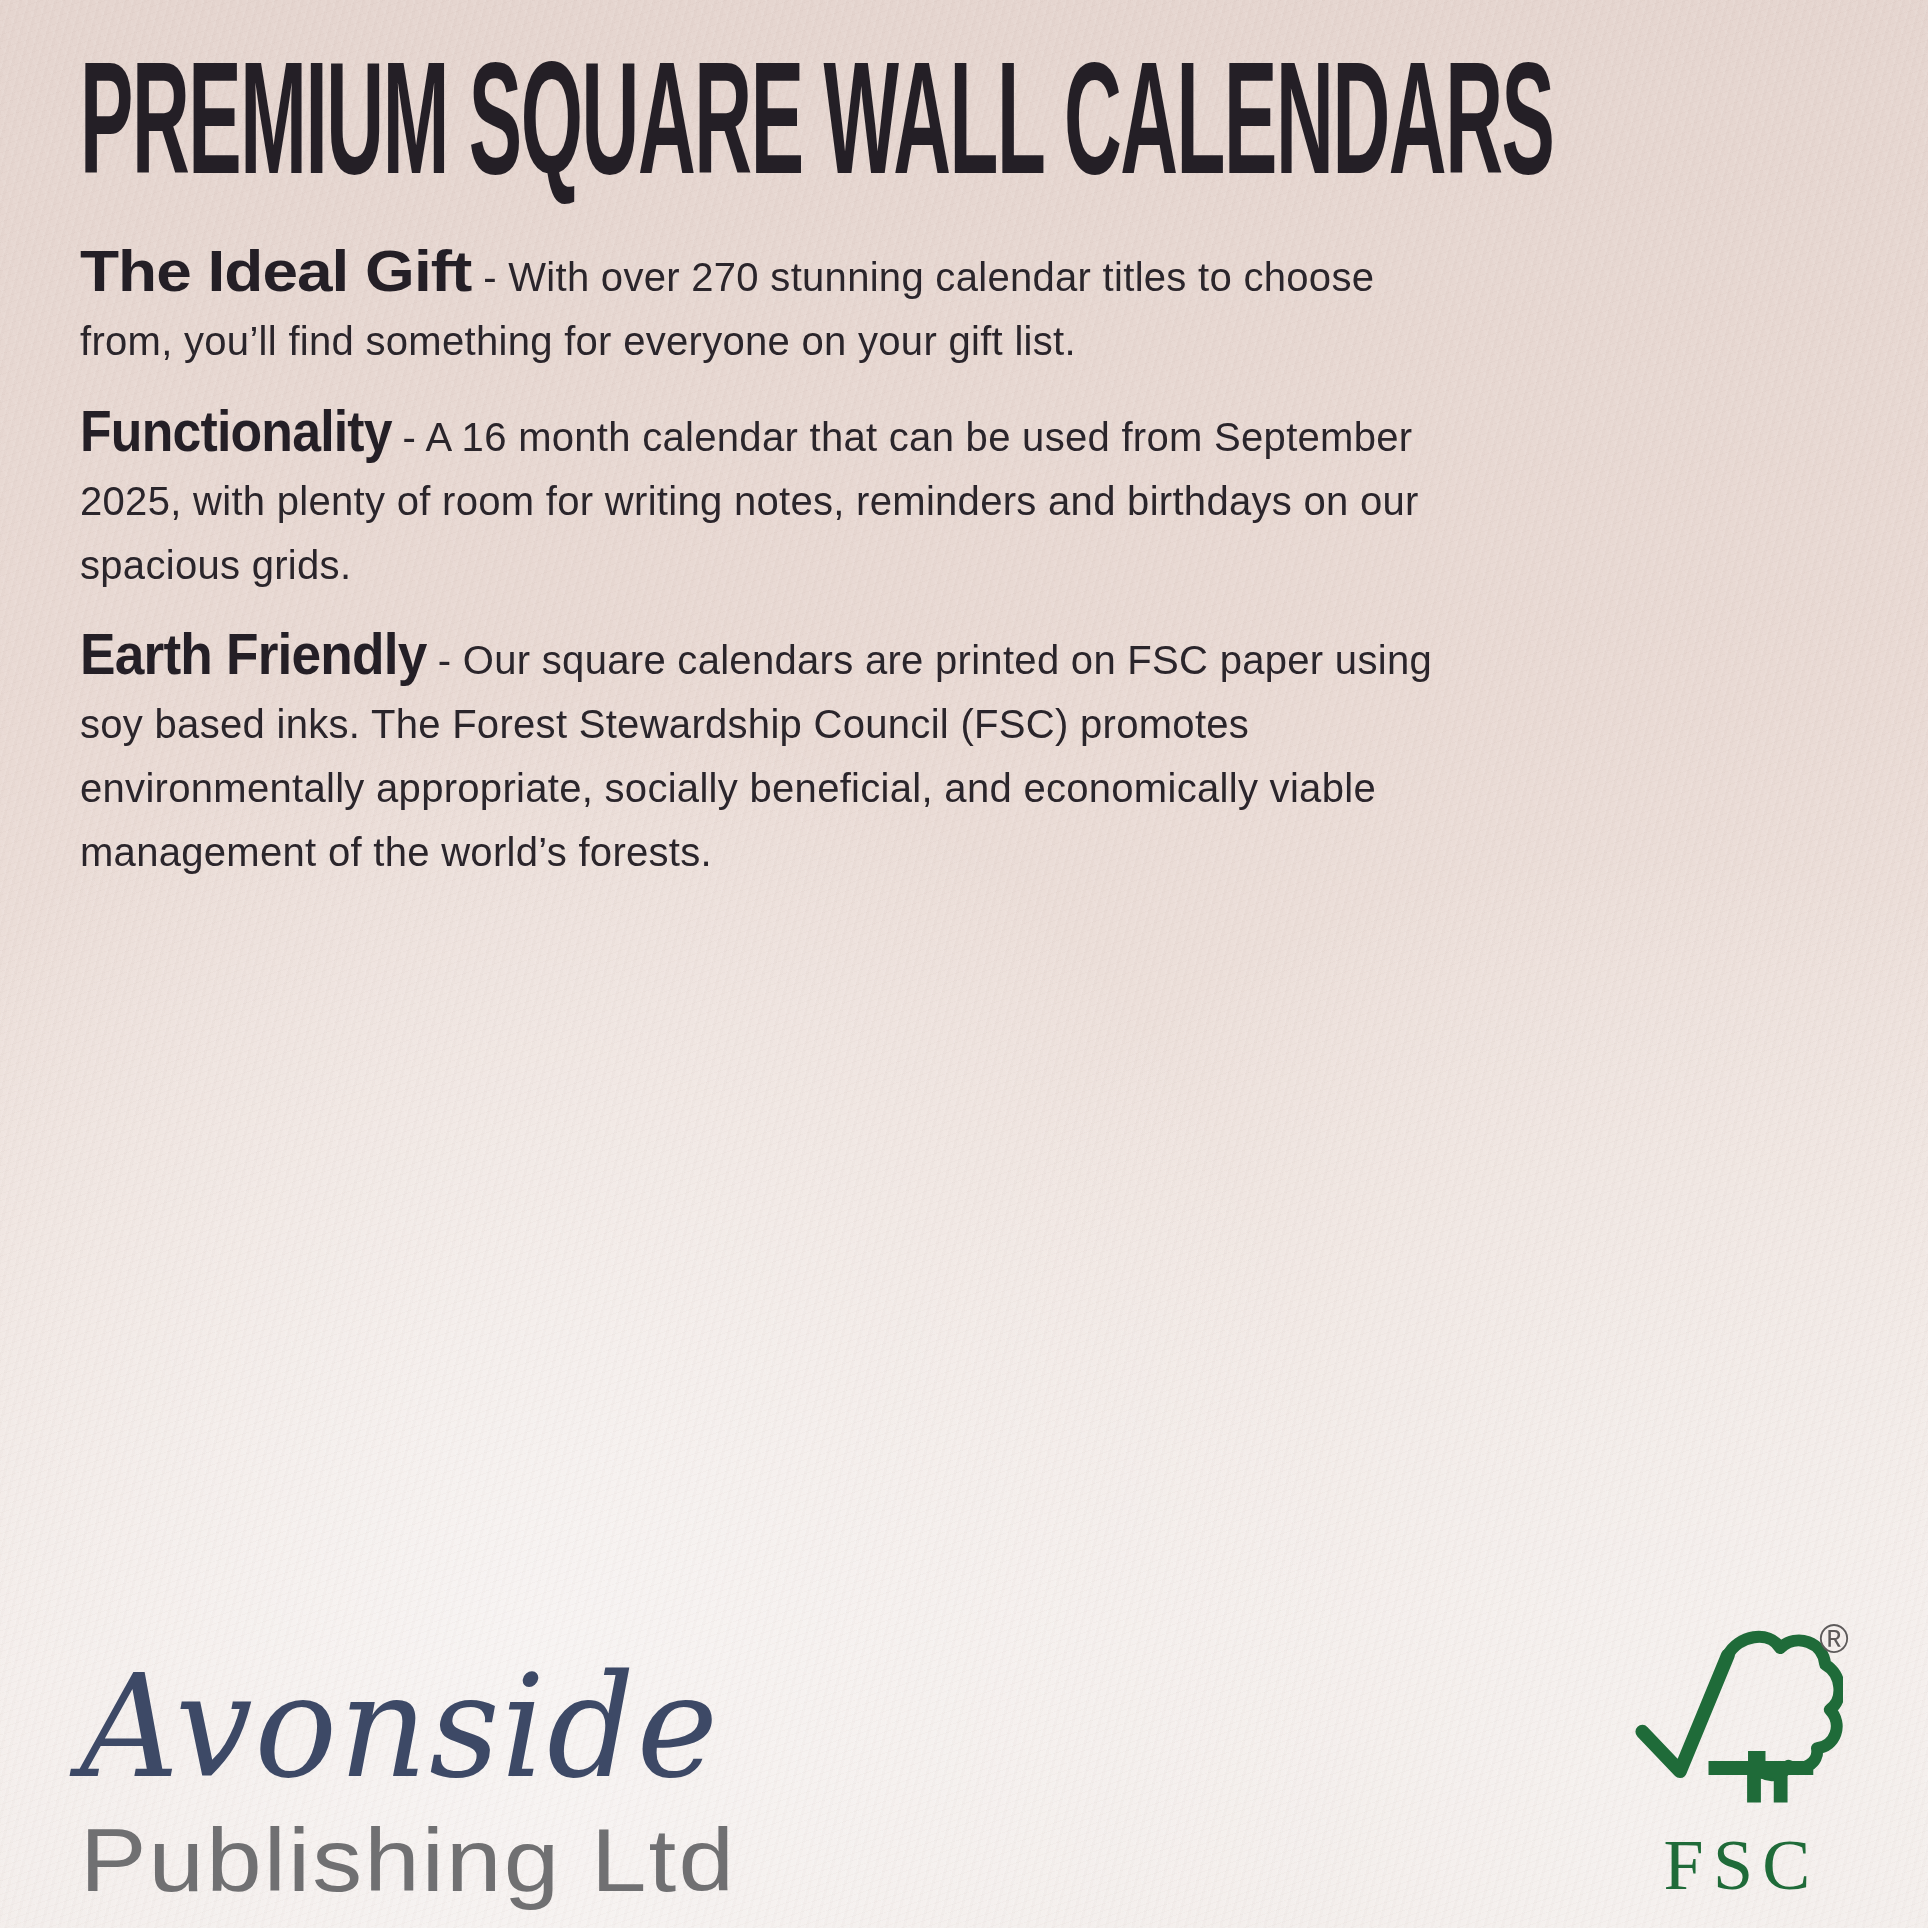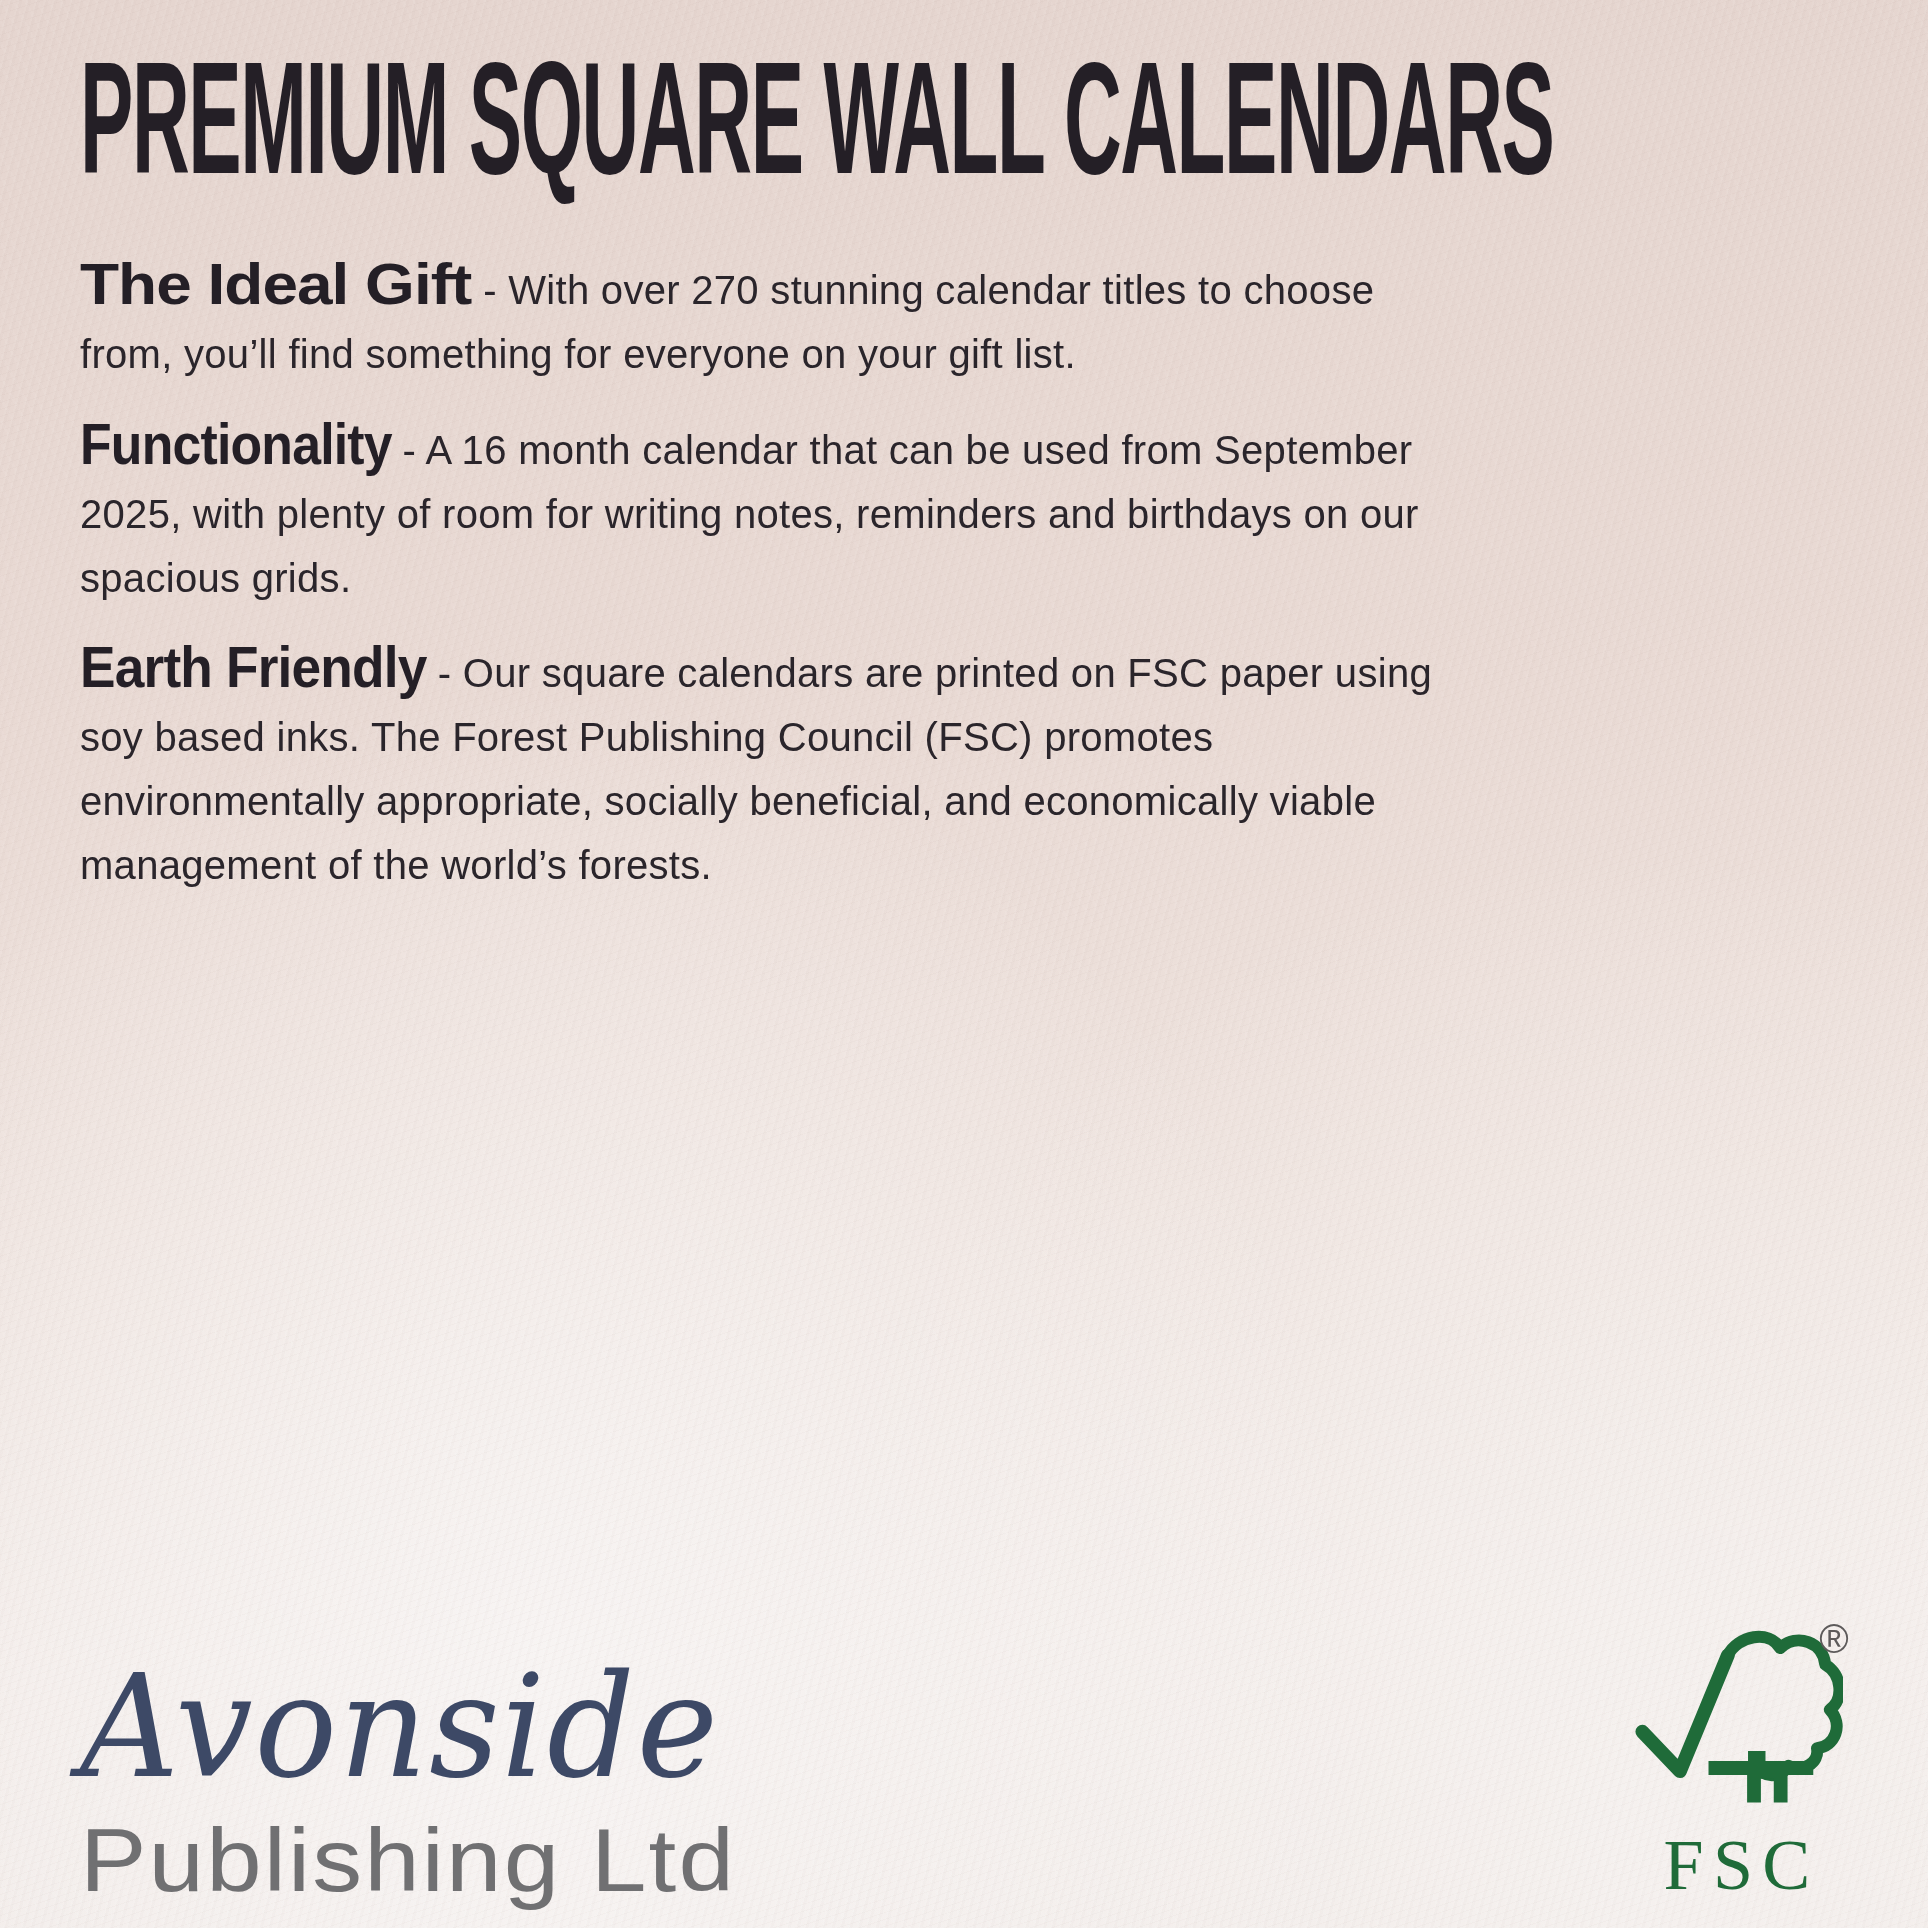--- a/index.html
+++ b/index.html
@@ -30,21 +30,21 @@
     background:
       repeating-linear-gradient(105deg, rgba(255,255,255,0.05) 0 1.9px, rgba(90,60,55,0.015) 1.9px 4.7px, transparent 4.7px 8.5px),
       repeating-linear-gradient(-18deg, rgba(140,110,100,0.03) 0 0.9px, transparent 0.9px 6.6px),
       repeating-linear-gradient(62deg, rgba(255,255,255,0.04) 0 2.8px, transparent 2.8px 10.4px);
   }
   .content {
     position: relative;
     padding: 36px 80px 0 80px;
   }
   .title {
-    margin: 0 0 53px 0;
+    margin: 0 0 40px 0;
     font-weight: bold;
     font-size: 160px;
     line-height: 1.02;
     letter-spacing: -2.8px;
     color: #241f26;
     white-space: nowrap;
   }
   .section {
     font-size: 40px;
     line-height: 64px;
@@ -128,21 +128,21 @@
     </p>
 
 
     <p class="section">
       <span class="heading" style="display: inline-block; white-space: nowrap; transform: scaleX(0.892761); transform-origin: left bottom; margin-right: -38px;">Functionality</span>
       <span>- A 16 month calendar that can be used from September 2025, with plenty of room for writing notes, reminders and birthdays on our spacious grids.</span>
     </p>
 
     <p class="section">
       <span class="heading" style="display: inline-block; white-space: nowrap; transform: scaleX(0.918114); transform-origin: left bottom; margin-right: -31px;">Earth Friendly</span>
-      <span>- Our square calendars are printed on FSC paper using soy based inks. The Forest Publishing Council (FSC) promotes environmentally appropriate, socially beneficial, and economically viable management of the world’s forests.</span>
+      <span>- Our square calendars are printed on FSC paper using soy based inks. The Forest Stewardship Council (FSC) promotes environmentally appropriate, socially beneficial, and economically viable management of the world’s forests.</span>
     </p>
 
   </div>
 
   <div class="footer">
 
     <div class="brand">
       <div class="brand-script">
         <span style="display: inline-block; white-space: nowrap; transform: scaleX(0.959097); transform-origin: left bottom; margin-right: -27px;">Avonside</span>
       </div>

